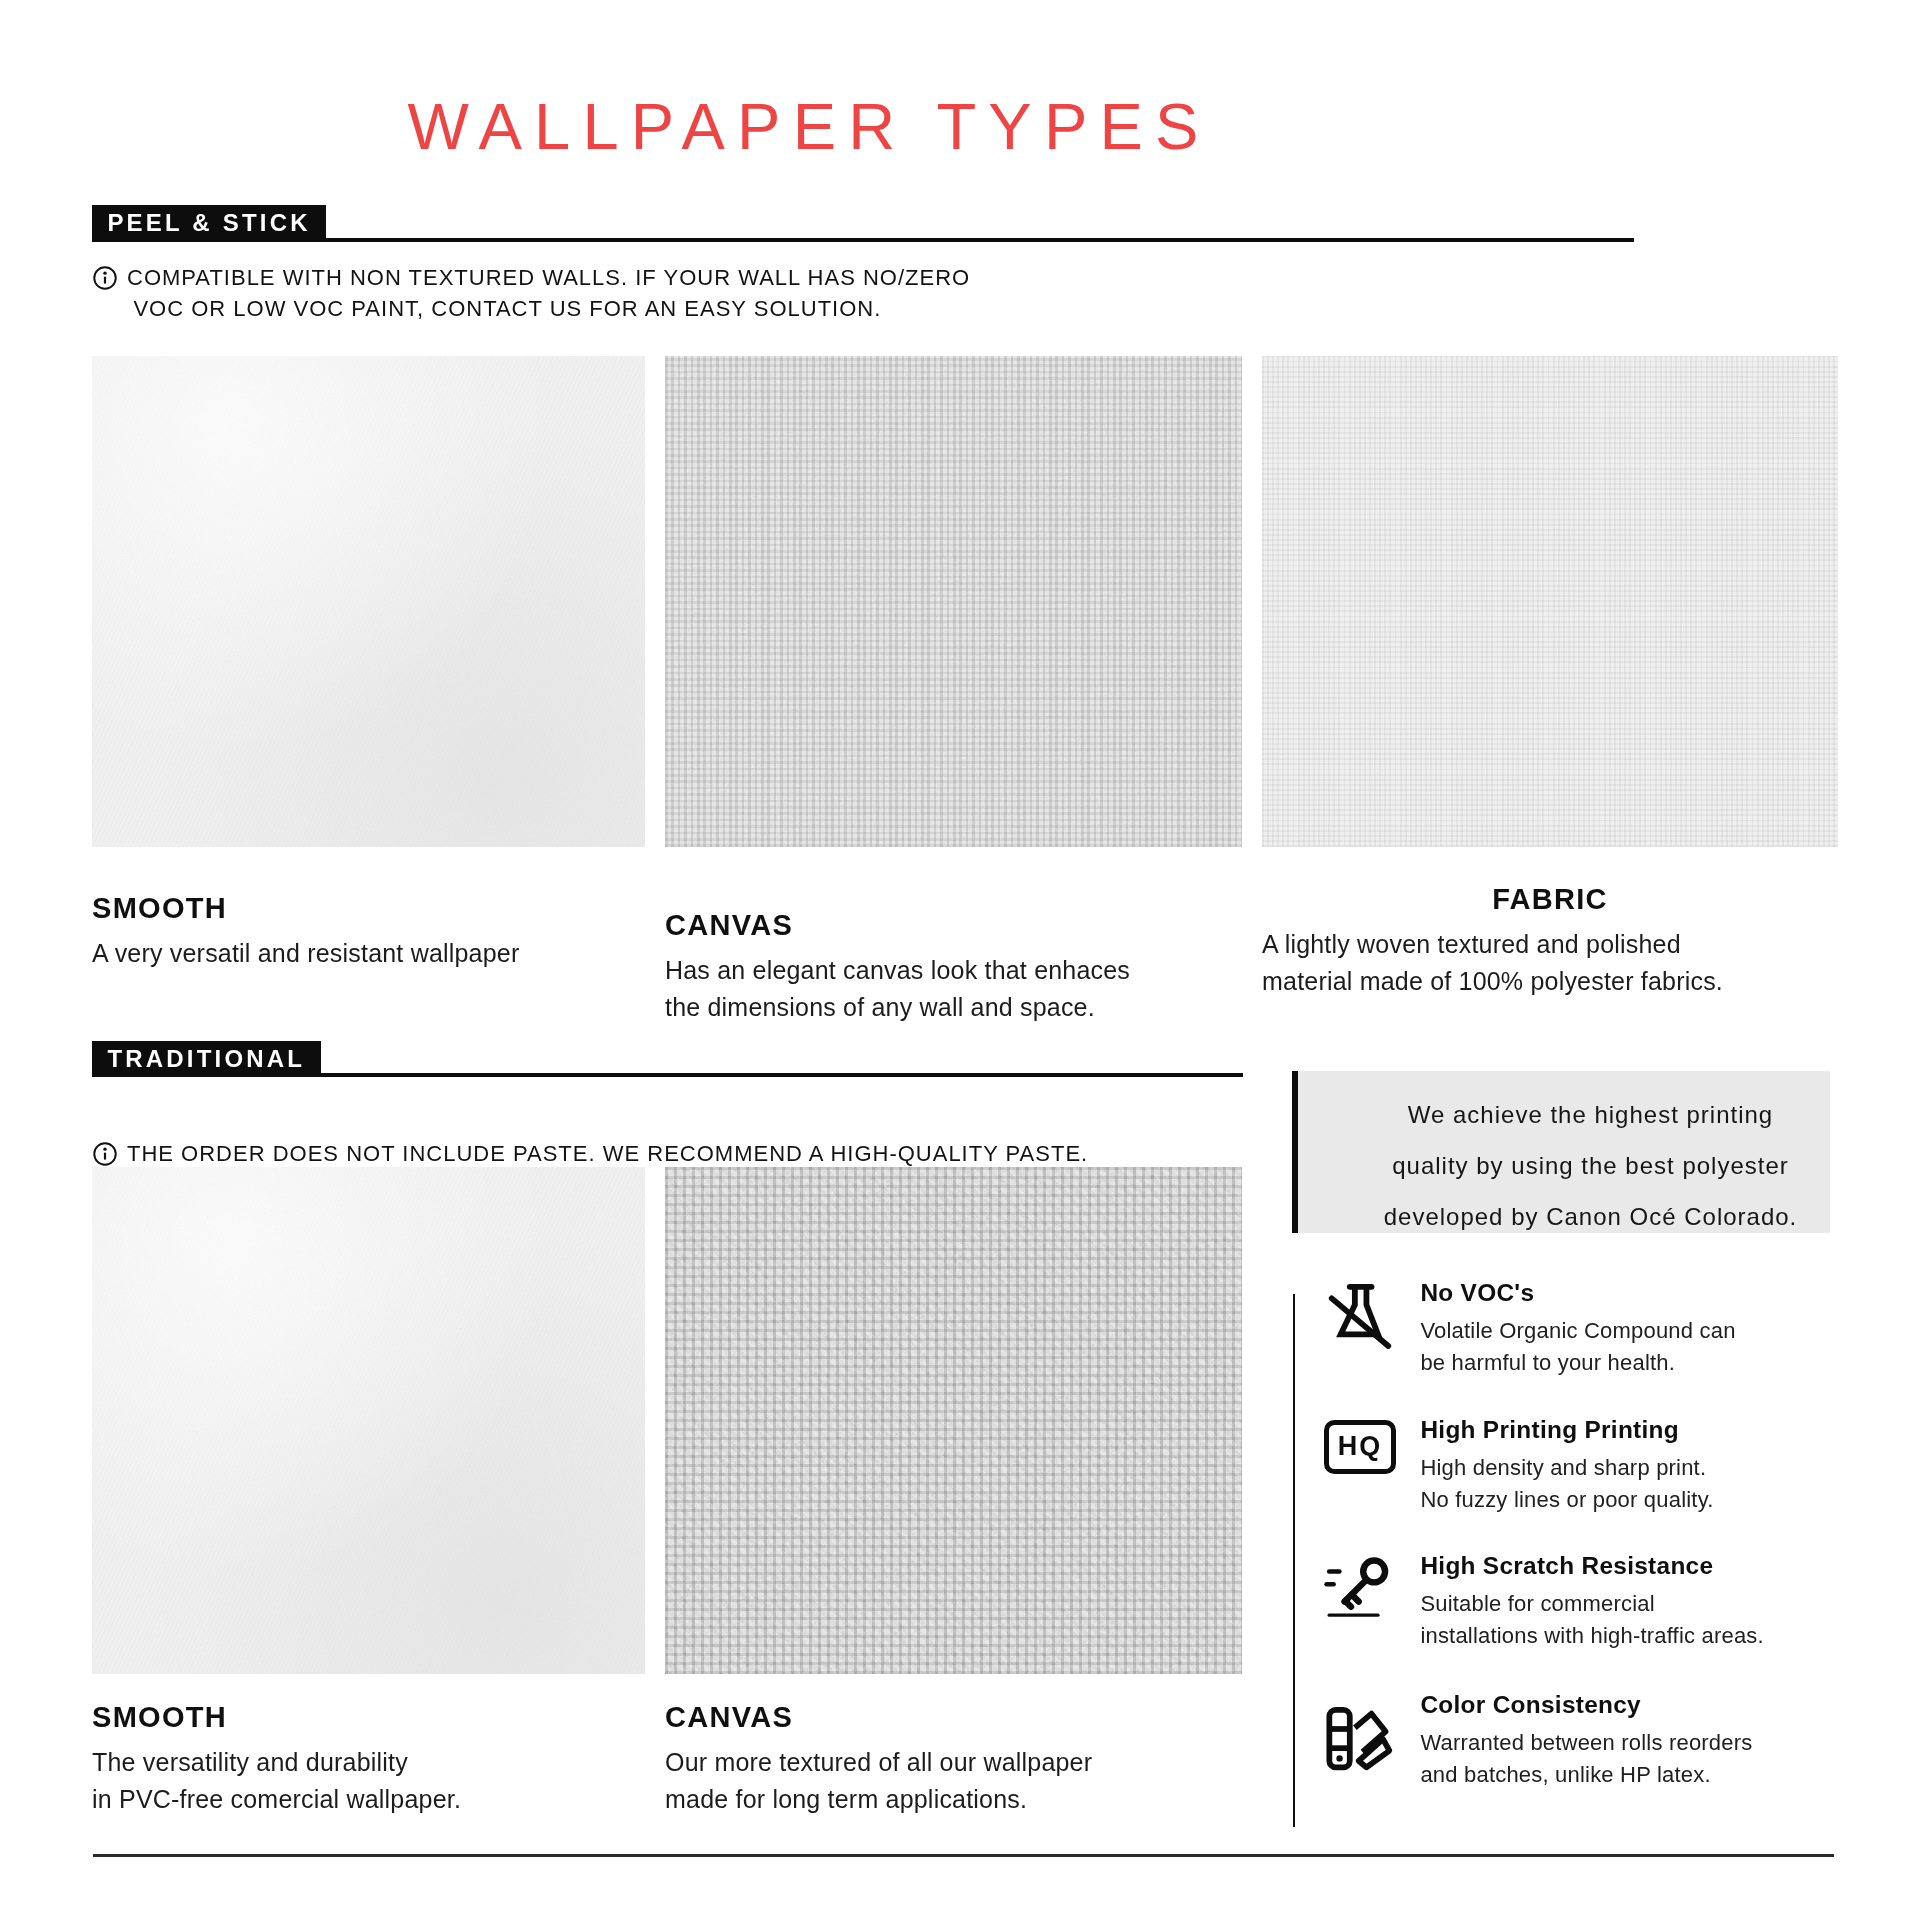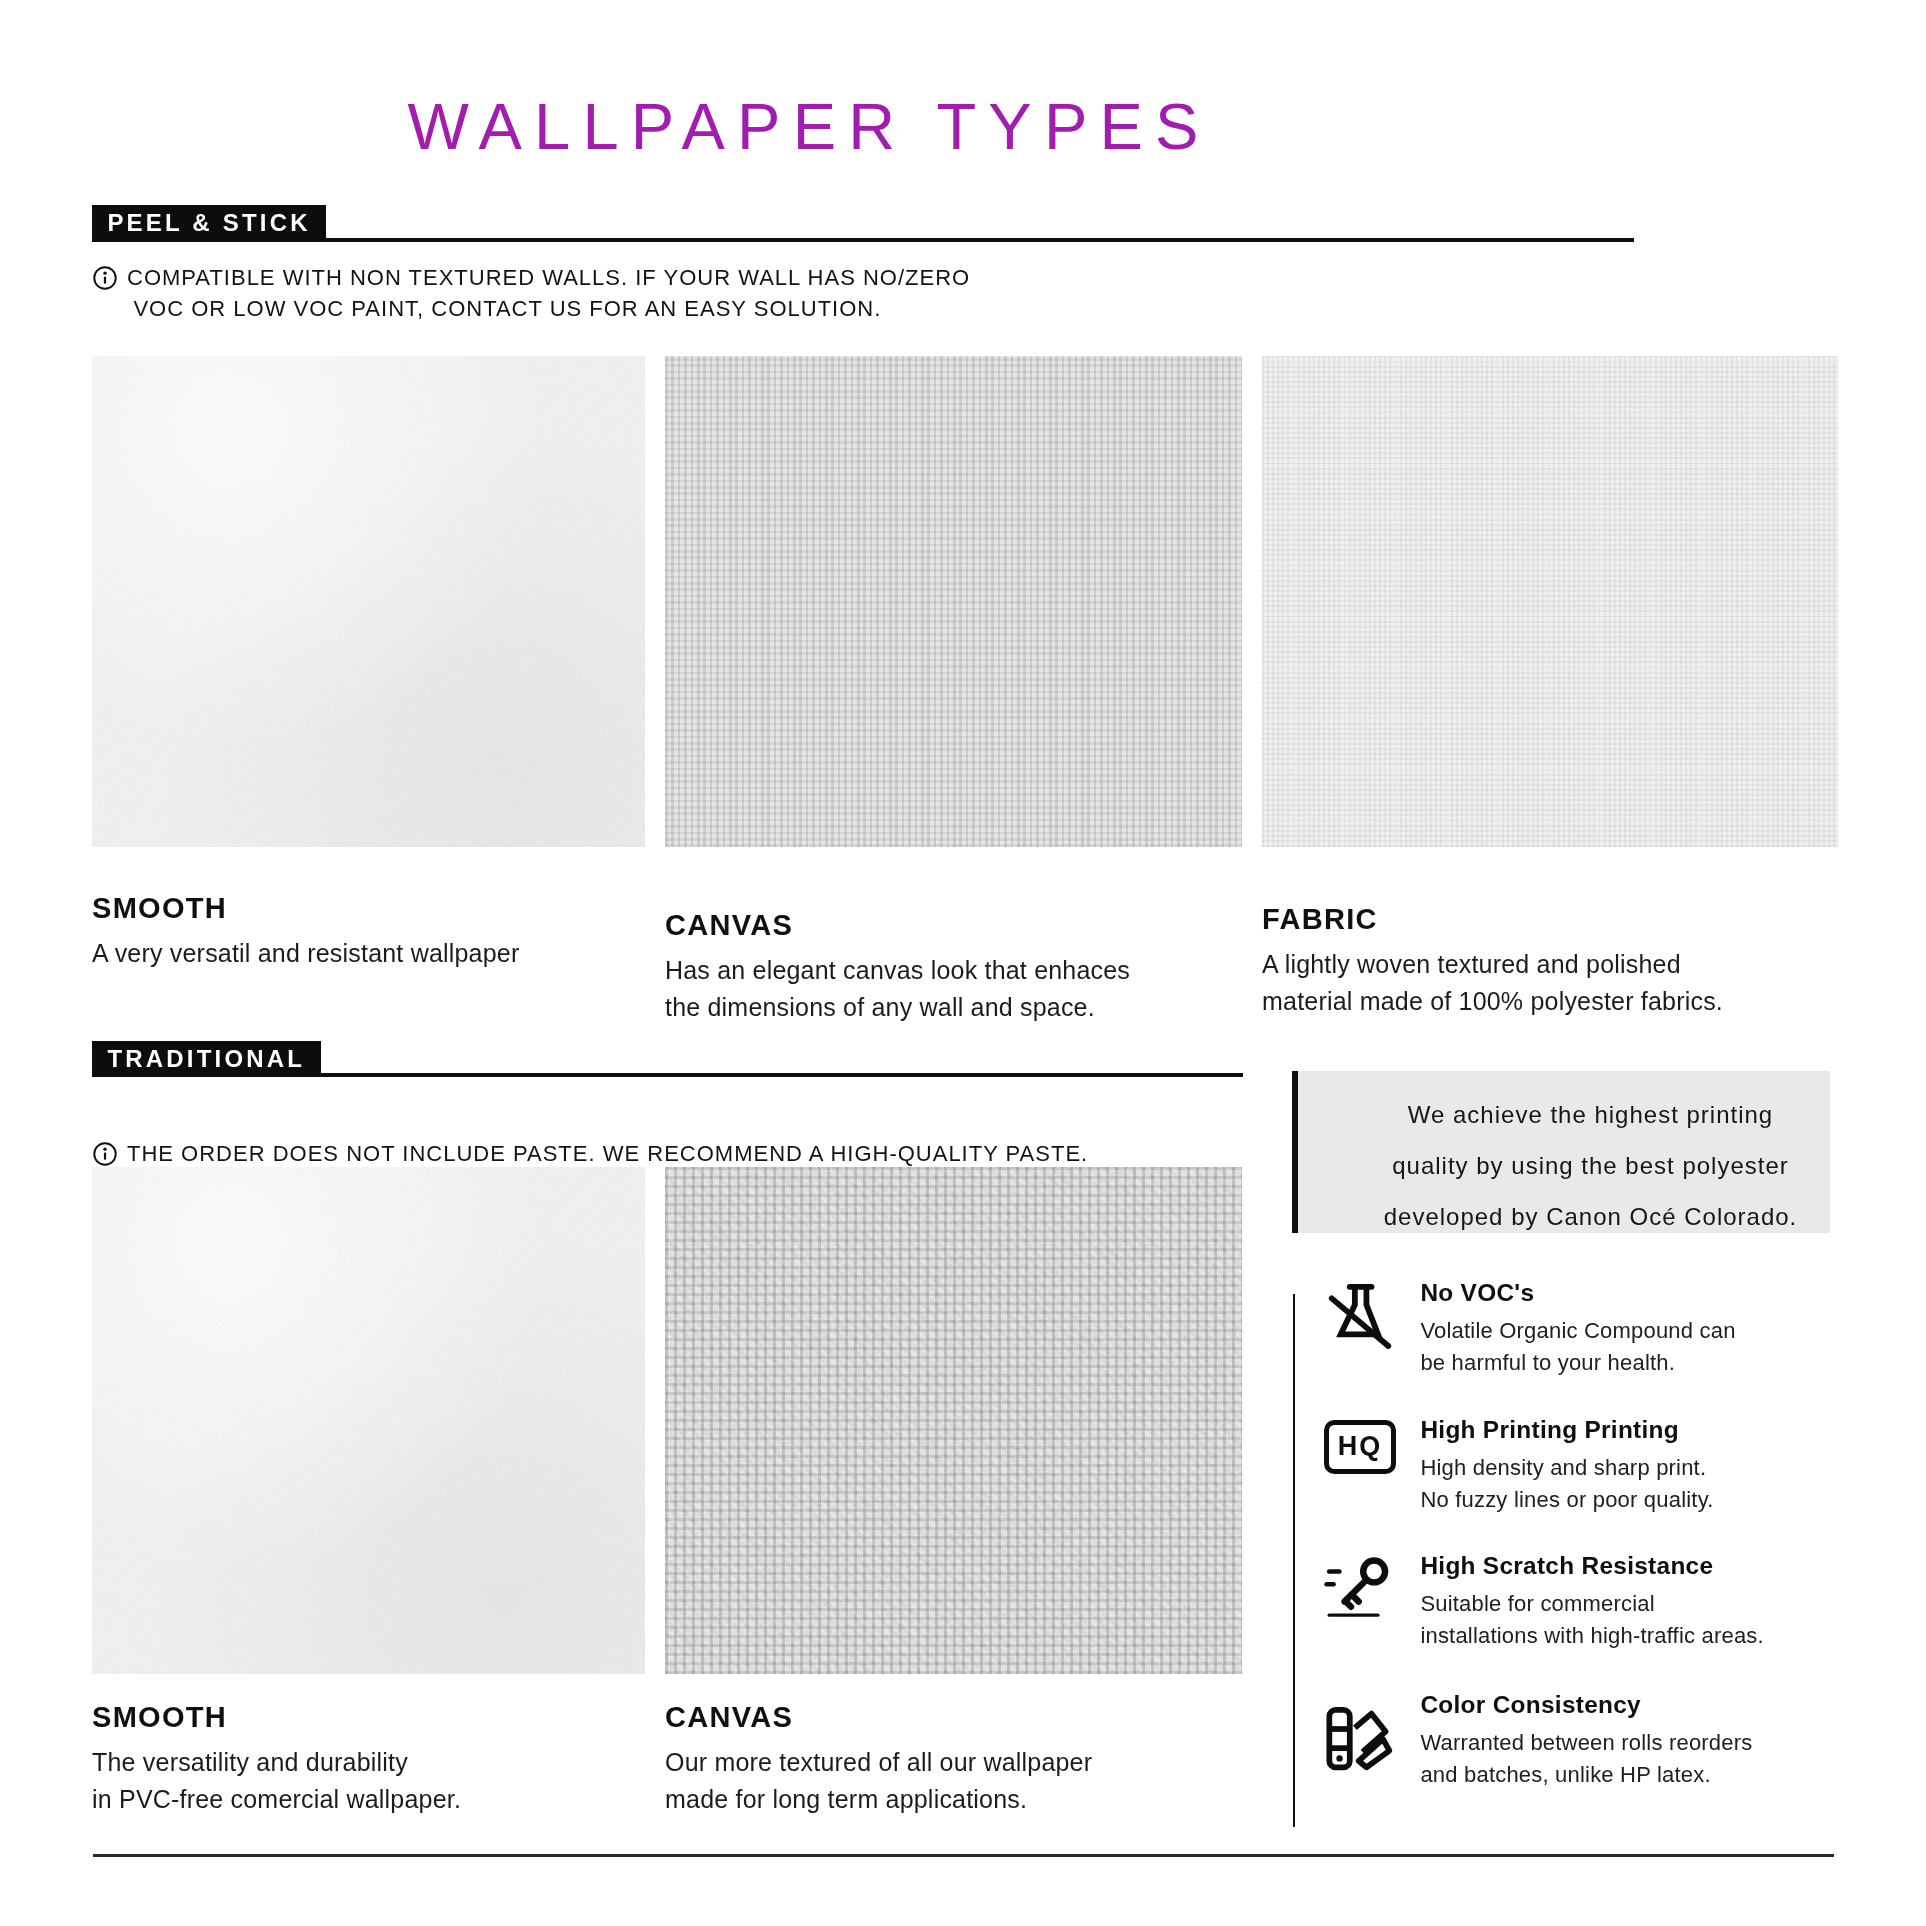--- a/index.html
+++ b/index.html
@@ -6,21 +6,21 @@
   body{
     width:1926px;height:1926px;background:#ffffff;
     font-family:"Liberation Sans", sans-serif;color:#111;
     overflow:hidden;position:relative;
   }
   .page{position:absolute;inset:0;width:1926px;height:1926px;background:#fff;}
 
   
   .title{
     position:absolute;top:89px;left:0;width:1618px;text-align:center;
-    font-size:65px;letter-spacing:12.2px;font-weight:400;color:#a21caf;
+    font-size:65px;letter-spacing:12.2px;font-weight:400;color:#ef4444;
   }
 
   
   .tag{
     position:absolute;left:92px;background:#0d0d0d;color:#fff;
     font-size:24px;font-weight:700;letter-spacing:3.2px;
     padding:0 15.4px;height:36px;line-height:36px;z-index:3;
   }
   .tag-rule{position:absolute;left:92px;height:3.9px;background:#0d0d0d;z-index:2;}
 
@@ -64,21 +64,21 @@
   .tex-canvas-rough{
     background:
       repeating-linear-gradient(0deg, #e0e0e0 0 3.2px, #fafafa 3.2px 9px),
       repeating-linear-gradient(90deg, rgba(214,214,214,.9) 0 3.2px, rgba(252,252,252,.9) 3.2px 9px),
       repeating-linear-gradient(45deg, rgba(0,0,0,.03) 0 4.5px, rgba(255,255,255,.04) 4.5px 9px);
     background-blend-mode:multiply;background-color:#f2f2f2;
   }
 
   .sw-label{font-size:29px;font-weight:700;letter-spacing:1.3px;color:#101010;}
   .sw-desc{font-size:25px;line-height:37px;color:#1c1c1c;margin-top:10.3px;letter-spacing:0.2px;}
-  .m1{margin-top:45px;} .m2{margin-top:62px;} .m3{margin-top:56px;} .m4{margin-top:27px;}
+  .m1{margin-top:45px;} .m2{margin-top:62px;} .m3{margin-top:36px;text-align:center;} .m4{margin-top:27px;}
 
   
   .quote-bar{position:absolute;left:1292px;top:1071px;width:6.4px;height:162px;background:#0d0d0d;}
   .quote-box{
     position:absolute;left:1298px;top:1071px;width:532px;height:162px;
     background:#e9e9ea;padding:18px 0 0 53px;box-sizing:border-box;
     font-size:24px;line-height:51px;letter-spacing:1px;color:#161616;text-align:center;
   }
   .side-rule{position:absolute;left:1293px;top:1294px;width:1.9px;height:533px;background:#111;}
 

